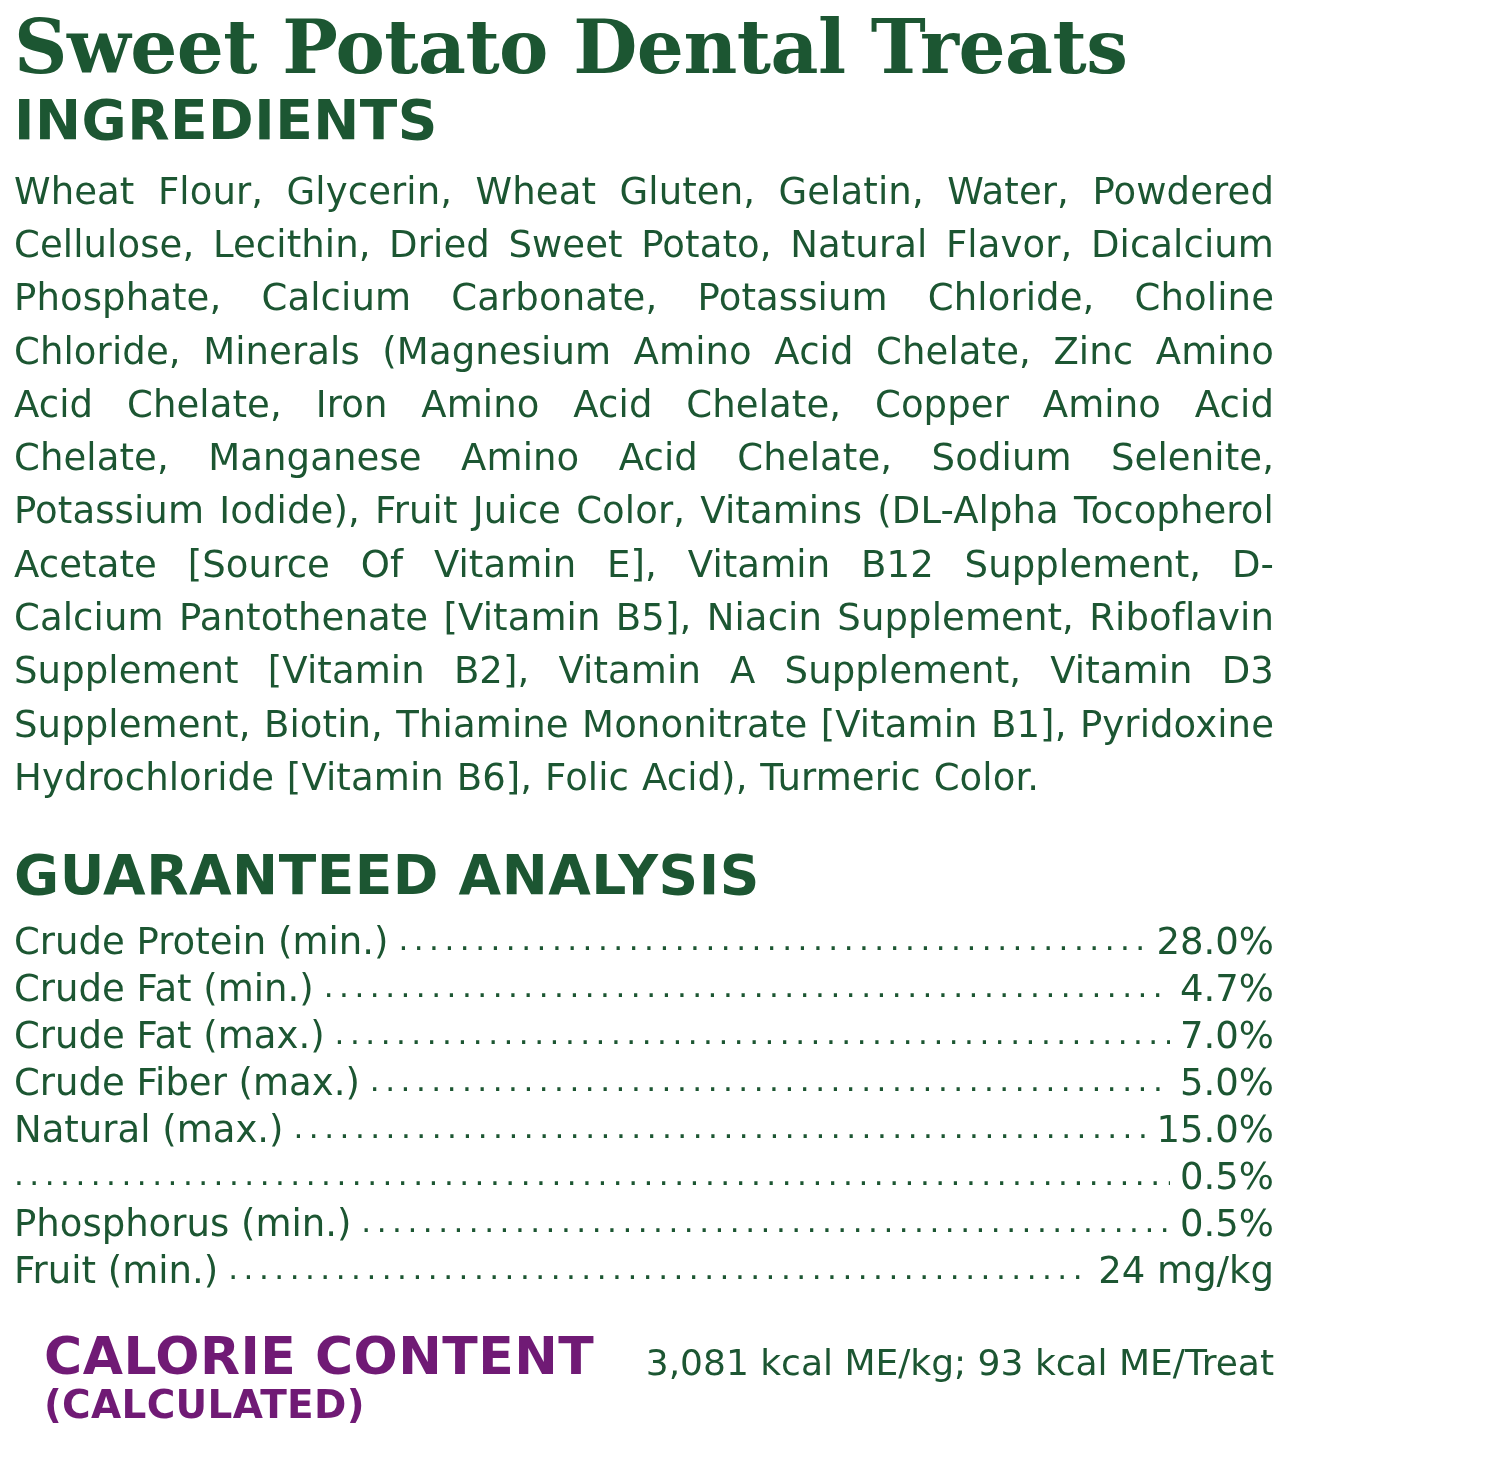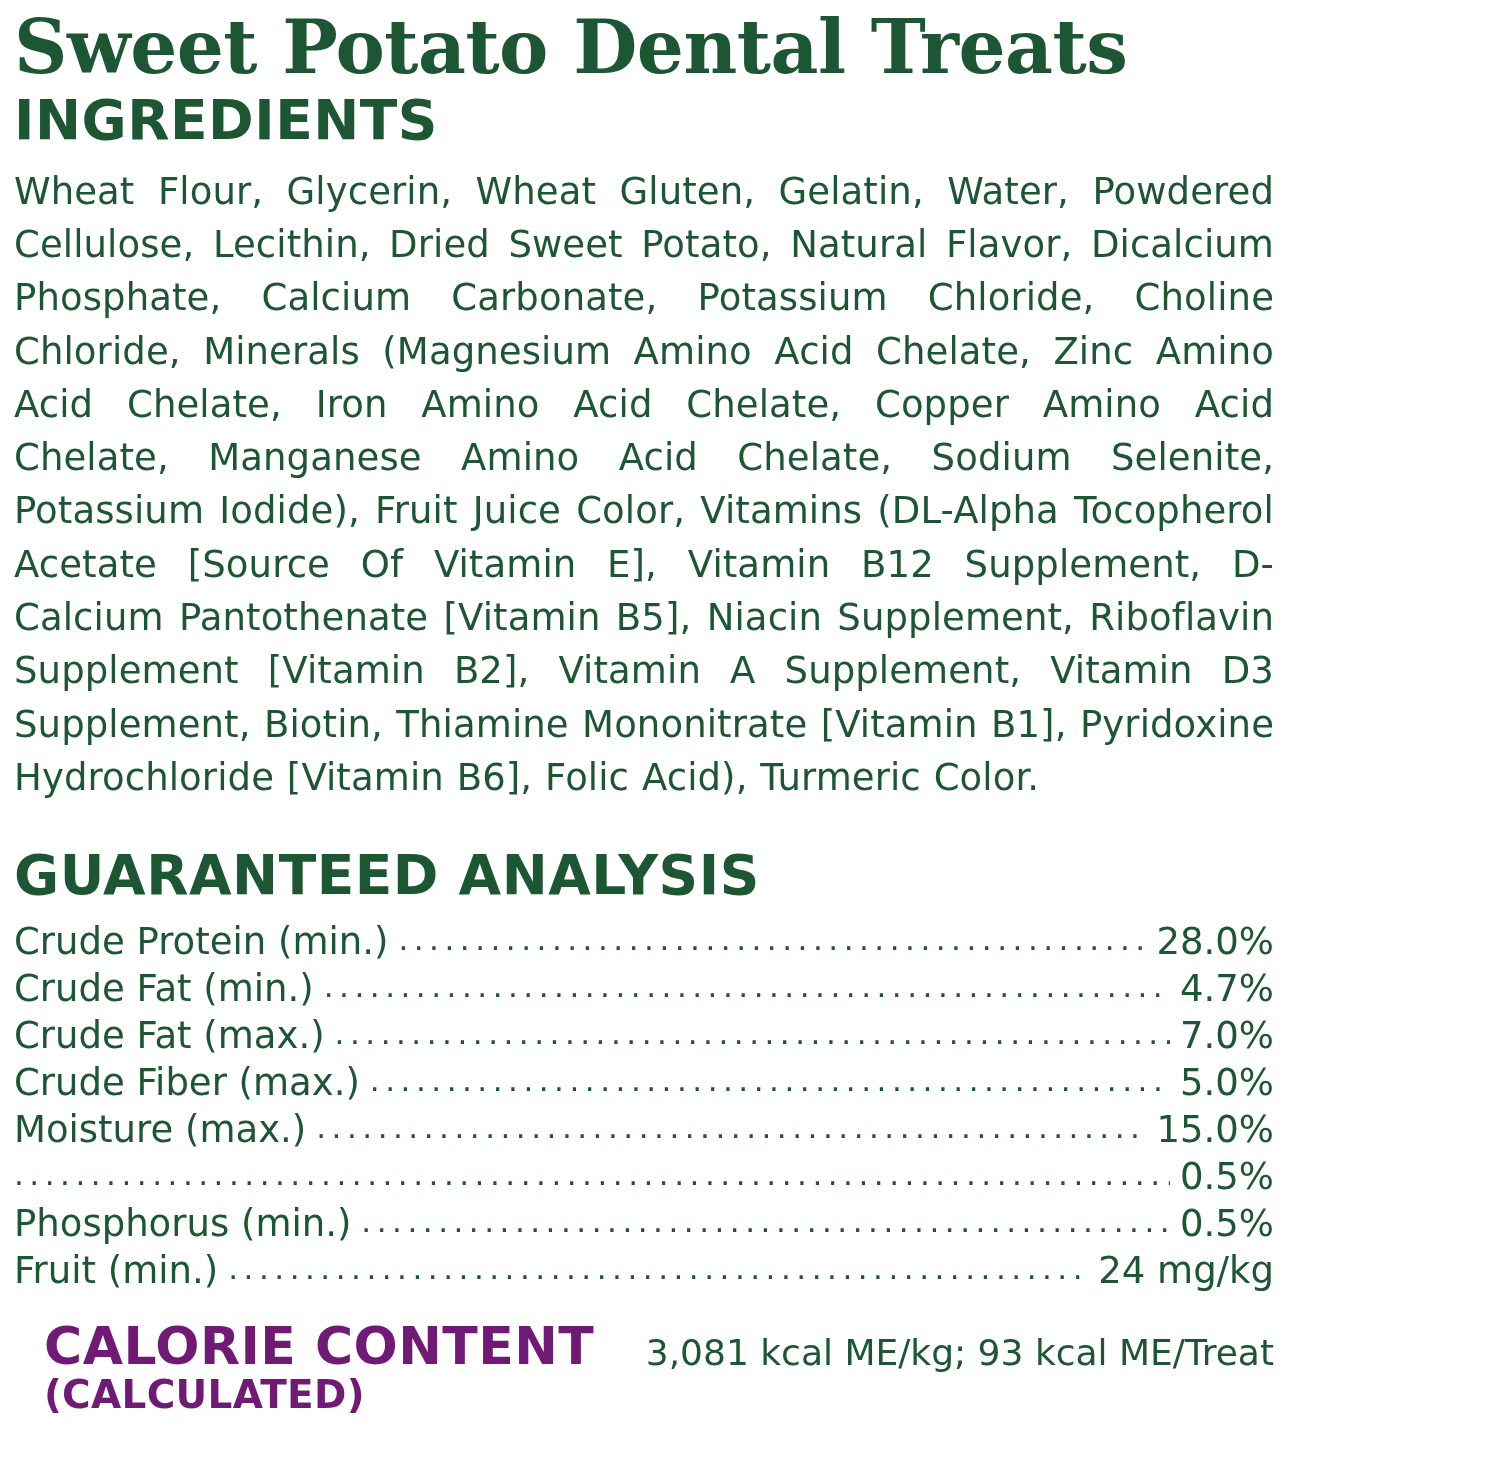--- a/index.html
+++ b/index.html
@@ -52,21 +52,21 @@
     text-align: justify;
     text-align-last: left;
     color: #1c5632;
     margin: 0 0 42px 0;
     letter-spacing: 0.1px;
     word-spacing: 1px;
   }
 
   
   .ga-block {
-    margin-bottom: 24px;
+    margin-bottom: 34px;
   }
   .ga-row {
     display: flex;
     align-items: baseline;
     font-size: 37px;
     line-height: 1.27;
     color: #1c5632;
     white-space: nowrap;
   }
   .ga-label {
@@ -146,21 +146,21 @@
       <span class="ga-label">Crude Fat (max.)</span>
       <span class="ga-dots">................................................................................................................</span>
       <span class="ga-value">7.0%</span>
     </div>
     <div class="ga-row">
       <span class="ga-label">Crude Fiber (max.)</span>
       <span class="ga-dots">................................................................................................................</span>
       <span class="ga-value">5.0%</span>
     </div>
     <div class="ga-row">
-      <span class="ga-label">Moisture (max.)</span>
+      <span class="ga-label">Natural (max.)</span>
       <span class="ga-dots">................................................................................................................</span>
       <span class="ga-value">15.0%</span>
     </div>
     <div class="ga-row">
       <span class="ga-dots">................................................................................................................</span>
       <span class="ga-value">0.5%</span>
     </div>
     <div class="ga-row">
       <span class="ga-label">Phosphorus (min.)</span>
       <span class="ga-dots">................................................................................................................</span>

